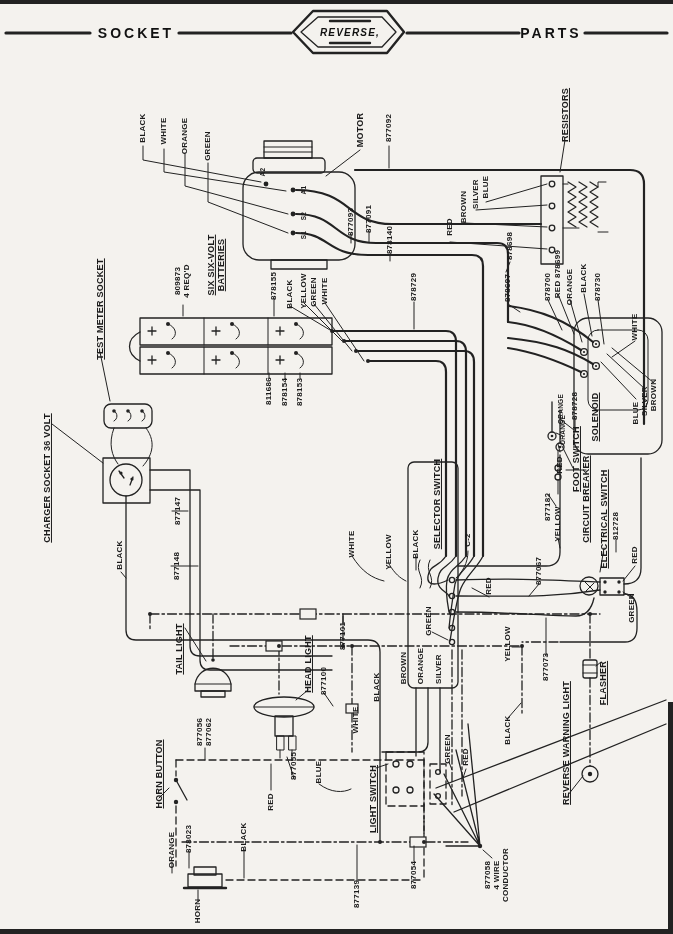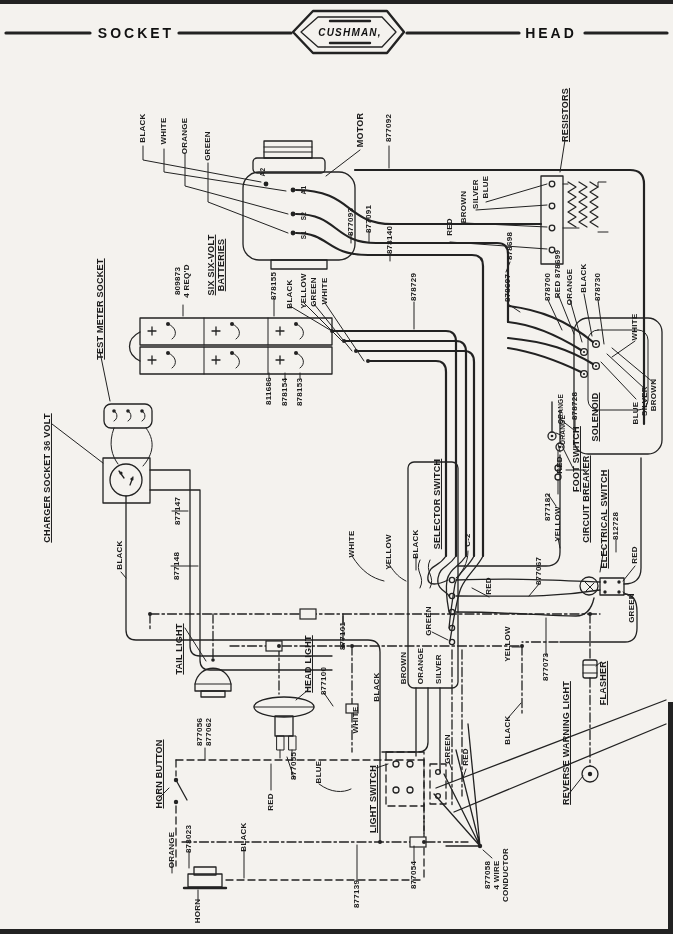--- a/index.html
+++ b/index.html
@@ -323,22 +323,22 @@
       <circle class="f" cx="352" cy="646" r="2"></circle>
         <circle class="f" cx="522" cy="646" r="2"></circle>
       <circle class="f" cx="590" cy="614" r="2"></circle>
         <circle class="f" cx="150" cy="614" r="2"></circle>
       <circle class="f" cx="380" cy="842" r="2"></circle>
         <circle class="f" cx="424" cy="842" r="2"></circle>
     </g>
   </svg>
 
   <span class="hdr" style="left:136px;top:33px">SOCKET</span>
-  <span class="hdr brand" style="left:350px;top:32px">CUSHMAN,</span>
-  <span class="hdr" style="left:551px;top:33px">HEAD</span>
+  <span class="hdr brand" style="left:350px;top:32px">REVERSE,</span>
+  <span class="hdr" style="left:551px;top:33px">PARTS</span>
 
   <div id="labels">
       <div class="lbl" style="left: 143px; top: 128px;">BLACK</div>
       <div class="lbl" style="left: 164px; top: 131px;">WHITE</div>
       <div class="lbl" style="left: 185px; top: 136px;">ORANGE</div>
       <div class="lbl" style="left: 208px; top: 146px;">GREEN</div>
       <div class="lbl" style="left: 360px; top: 130px; font-size: 9px;">MOTOR</div>
       <div class="lbl" style="left: 389px; top: 128px;">877092</div>
       <div class="lbl" style="left: 351px; top: 222px;">877093</div>
       <div class="lbl" style="left: 369px; top: 219px;">877091</div>

